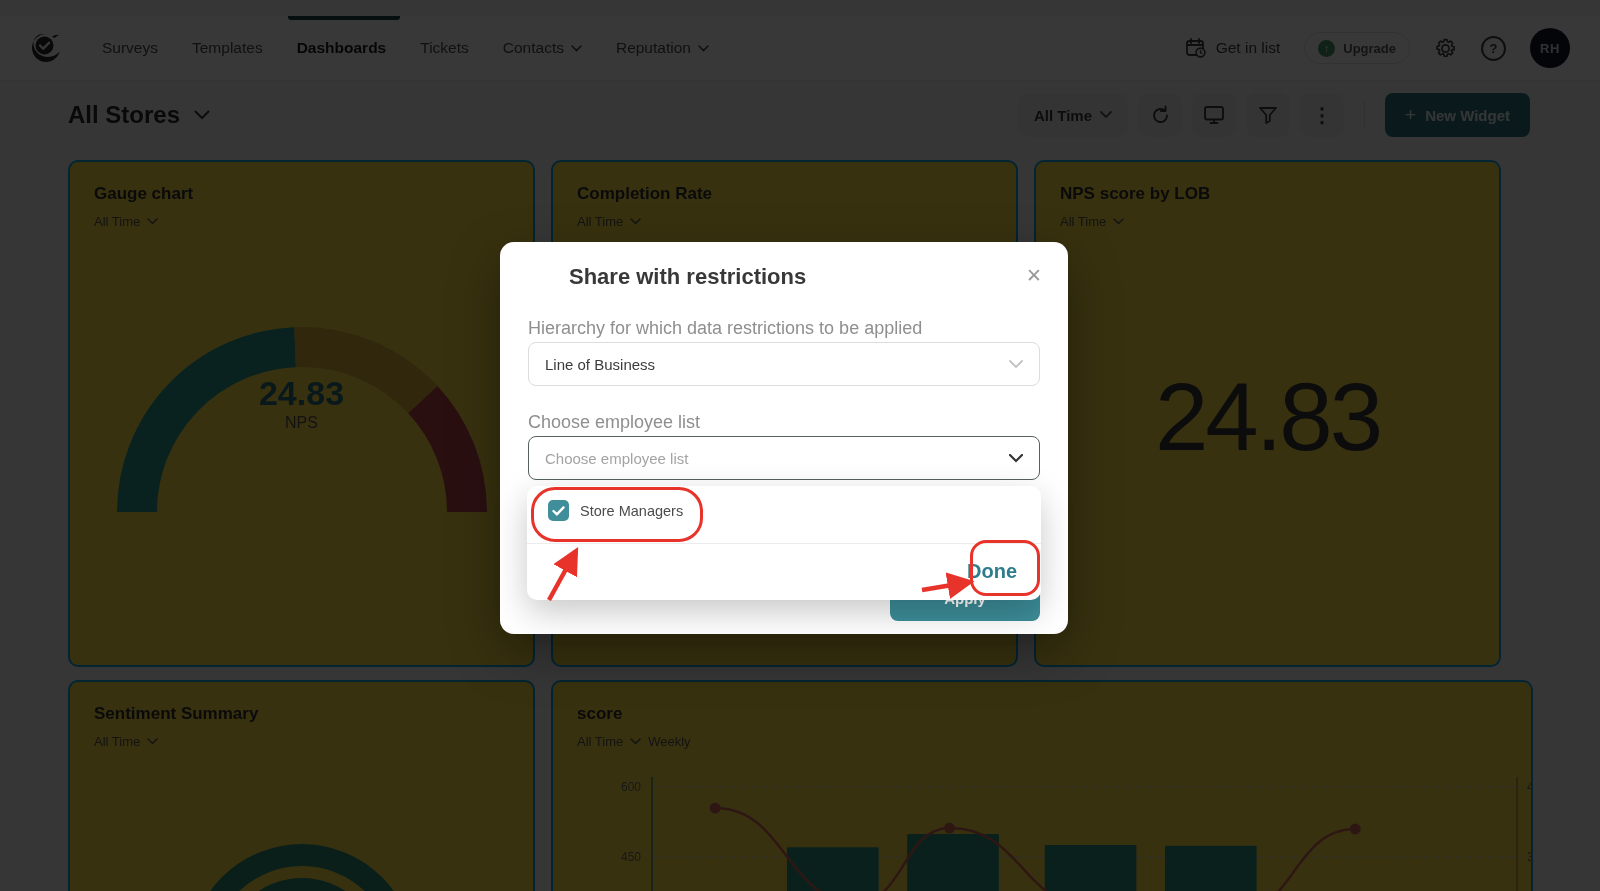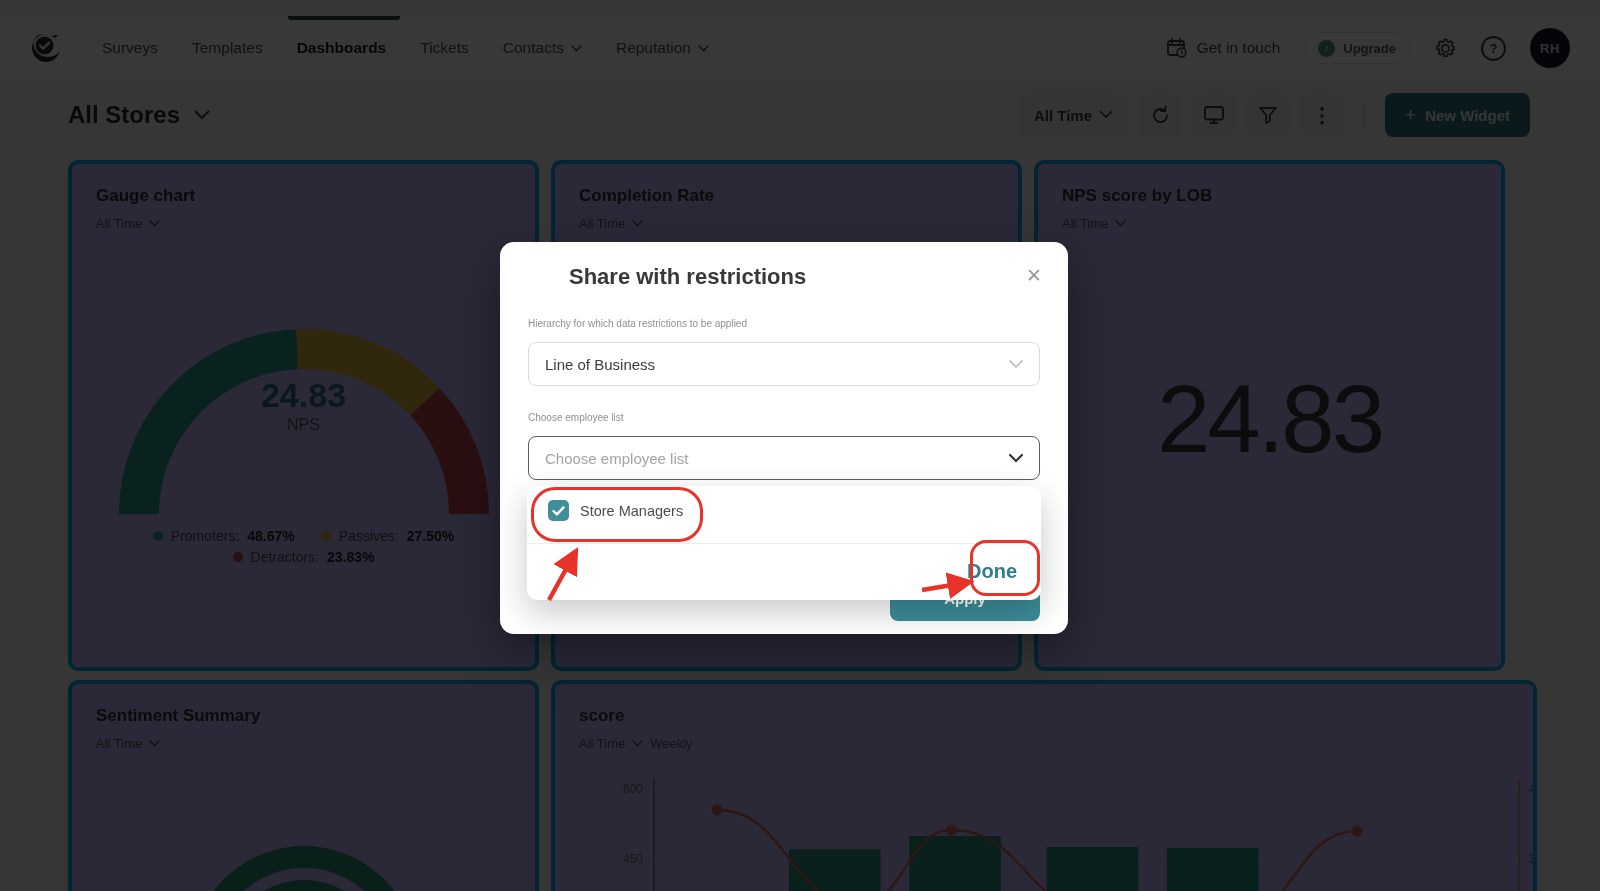--- a/index.html
+++ b/index.html
@@ -32,21 +32,21 @@
   .page-title{font-size:24px;font-weight:bold;color:#2c2c2c;display:flex;align-items:center;gap:14px;}
   .hdr-right{margin-left:auto;display:flex;align-items:center;gap:10px;}
   .pill{height:44px;border-radius:10px;background:#ededee;display:flex;align-items:center;gap:8px;
         padding:0 16px;font-size:15px;font-weight:bold;color:#3a3a3a;}
   .icon-btn{width:44px;height:44px;border-radius:10px;background:#ededee;display:flex;align-items:center;justify-content:center;color:#3d3d3d;}
   .vdiv{width:1px;height:28px;background:#dcdcdc;margin:0 10px;}
   .new-widget{height:44px;border-radius:8px;background:#2f7682;color:#edf6f6;display:flex;align-items:center;
               gap:9px;padding:0 20px;font-size:15px;font-weight:bold;}
   .nw-plus{font-size:19px;font-weight:normal;}
   
-  .card{position:absolute;background:#c4b5fd;border:4px solid #0ea5e9;border-radius:10px;overflow:hidden;}
+  .card{position:absolute;background:#fde047;border:2px solid #0ea5e9;border-radius:10px;overflow:hidden;}
   .card h3{margin:0;position:absolute;left:24px;top:22px;font-size:17px;font-weight:bold;color:#2f2f2f;}
   .card-sub{position:absolute;left:24px;top:52px;display:flex;align-items:center;gap:7px;font-size:13px;color:#575757;}
   .card-sub .extra{}
   #card-gauge{left:68px;top:160px;width:463px;height:503px;}
   #card-completion{left:551px;top:160px;width:463px;height:503px;}
   #card-nps{left:1034px;top:160px;width:463px;height:503px;}
   #card-sentiment{left:68px;top:680px;width:463px;height:260px;}
   #card-trend{left:551px;top:680px;width:978px;height:260px;}
   .gauge-value{position:absolute;left:0;top:212px;width:463px;text-align:center;
                font-size:34px;font-weight:bold;color:#2a6f7a;}
@@ -58,21 +58,21 @@
   .lval{font-weight:bold;color:#222;}
   .big-number{position:absolute;left:0;top:200px;width:463px;text-align:center;font-size:96px;
               color:#3a3a3a;letter-spacing:-3px;}
   
   .dim{position:absolute;inset:0;background:rgba(0,0,0,0.78);z-index:50;}
   
   .modal{position:absolute;left:500px;top:242px;width:568px;height:392px;background:#fff;border-radius:14px;
          box-shadow:0 18px 50px rgba(0,0,0,.35);z-index:60;}
   .modal-title{position:absolute;left:28px;top:22px;font-size:22px;font-weight:bold;color:#383838;margin-left:41px;}
   .modal-close{position:absolute;right:26px;top:24px;font-size:19px;color:#9a9a9a;line-height:1;cursor:pointer;}
-  .field-label{position:absolute;left:28px;font-size:10px;color:#8f8f8f;}
+  .field-label{position:absolute;left:28px;font-size:18px;color:#8f8f8f;}
   .sel{position:absolute;left:28px;width:512px;height:44px;border-radius:8px;background:#fff;
        display:flex;align-items:center;padding:8px 16px;box-sizing:border-box;font-size:15px;}
   .sel .chev{margin-left:auto;}
   #sel-hierarchy{top:100px;border:1px solid #dcdcdc;color:#3c3c3c;}
   #sel-employee{top:194px;border:1.5px solid #55605f;color:#a3a3a3;}
   .apply-btn{position:absolute;left:390px;top:333px;width:150px;height:46px;border-radius:8px;background:#3c8d99;
              color:#fff;font-size:15px;font-weight:bold;display:flex;align-items:center;justify-content:center;}
   
   .ddl{position:absolute;left:527px;top:486px;width:514px;height:114px;background:#fff;border-radius:10px;
        box-shadow:0 12px 34px rgba(0,0,0,.22);z-index:70;}
@@ -126,21 +126,21 @@
     </div>
   </div>
   <div class="nav-right">
     <div class="git">
       <svg width="22" height="22" viewBox="0 0 22 22">
         <rect x="2" y="4" width="16" height="14" rx="2.5" fill="none" stroke="#3f3f3f" stroke-width="1.8"></rect>
         <path d="M6 2v4M14 2v4M2 8h16" stroke="#3f3f3f" stroke-width="1.8" stroke-linecap="round"></path>
         <circle cx="15.5" cy="15.5" r="4.4" fill="#fff" stroke="#3f3f3f" stroke-width="1.6"></circle>
         <path d="M15.5 13.6v2l1.4.9" stroke="#3f3f3f" stroke-width="1.3" fill="none" stroke-linecap="round"></path>
       </svg>
-      <span>Get in touch</span>
+      <span>Get in list</span>
     </div>
     <div class="upgrade">
       <span class="up-circ">↑</span>
       <span>Upgrade</span>
     </div>
     <span class="icon-plain">
       <svg width="23" height="23" viewBox="0 0 24 24">
           <path d="M12 8.2a3.8 3.8 0 100 7.6 3.8 3.8 0 000-7.6zm9 5.3l-2.2-.4a6.9 6.9 0 01-.6 1.5l1.3 1.9-2.1 2.1-1.9-1.3c-.5.3-1 .5-1.5.6l-.4 2.2h-3l-.4-2.2c-.5-.1-1-.3-1.5-.6l-1.9 1.3-2.1-2.1 1.3-1.9c-.3-.5-.5-1-.6-1.5l-2.2-.4v-3l2.2-.4c.1-.5.3-1 .6-1.5L4.7 6.3l2.1-2.1 1.9 1.3c.5-.3 1-.5 1.5-.6l.4-2.2h3l.4 2.2c.5.1 1 .3 1.5.6l1.9-1.3 2.1 2.1-1.3 1.9c.3.5.5 1 .6 1.5l2.2.4z" fill="none" stroke="#3f3f3f" stroke-width="1.7" stroke-linejoin="round"></path>
         </svg>
     </span>
@@ -203,41 +203,20 @@
         <path d="M1 1l4.5 4.5L10 1" stroke="#575757" stroke-width="1.5" fill="none" stroke-linecap="round"></path>
       </svg>
   </div>
   <svg id="gauge-svg" width="463" height="503" viewBox="0 0 463 503" style="position:absolute;left:0;top:0;">
       <path d="M 67 350 A 165 165 0 0 1 225.10778077572294 185.14401037825618" fill="none" stroke="#2a9d8f" stroke-width="40"></path>
       <path d="M 225.10778077572294 185.14401037825618 A 165 165 0 0 1 352.8813396494003 237.69371467025397" fill="none" stroke="#d9b13b" stroke-width="40"></path>
       <path d="M 352.8813396494003 237.69371467025397 A 165 165 0 0 1 397 350.00000000000006" fill="none" stroke="#c0444e" stroke-width="40"></path>
     </svg>
   <div class="gauge-value">24.83</div>
   <div class="gauge-unit">NPS</div>
-  <div class="legend">
-    <div class="legend-row">
-      <div class="legend-item">
-        <span class="ldot" id="ldot-0" style="background: rgb(42, 157, 143);"></span>
-        <span>Promoters:</span>
-        <span class="lval">48.67%</span>
-      </div>
-      <div class="legend-item">
-        <span class="ldot" id="ldot-1" style="background: rgb(217, 177, 59);"></span>
-        <span>Passives:</span>
-        <span class="lval">27.50%</span>
-      </div>
-    </div>
-    <div class="legend-row">
-      <div class="legend-item">
-        <span class="ldot" id="ldot-2" style="background: rgb(192, 68, 78);"></span>
-        <span>Detractors:</span>
-        <span class="lval">23.83%</span>
-      </div>
-    </div>
-  </div>
 </div>
 
 <div class="card" id="card-completion">
   <h3>Completion Rate</h3>
   <div class="card-sub">
     <span>All Time</span>
     <svg width="11" height="7" viewBox="0 0 11 7">
         <path d="M1 1l4.5 4.5L10 1" stroke="#575757" stroke-width="1.5" fill="none" stroke-linecap="round"></path>
       </svg>
   </div>

